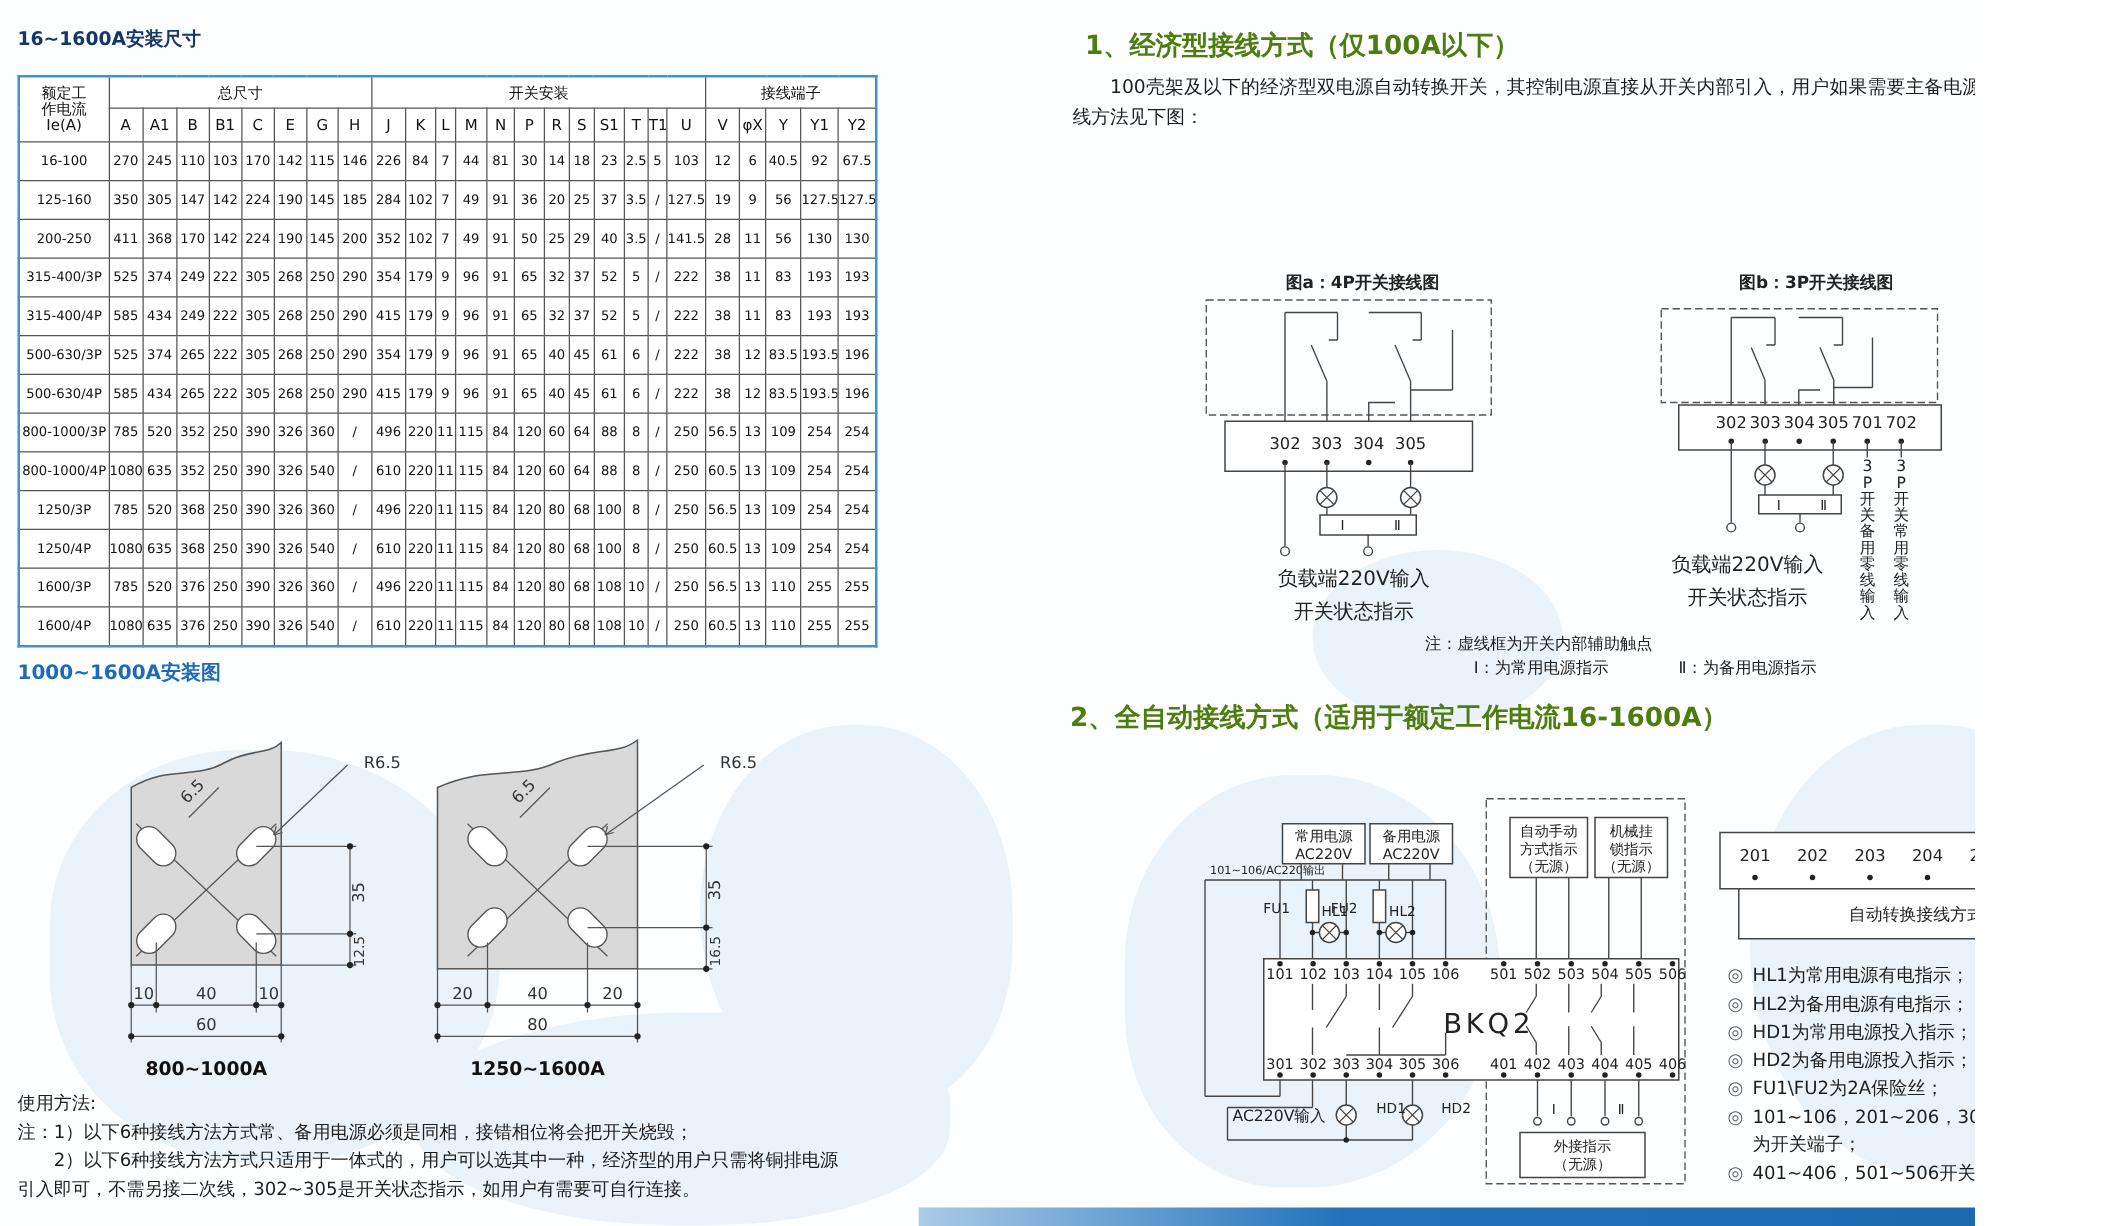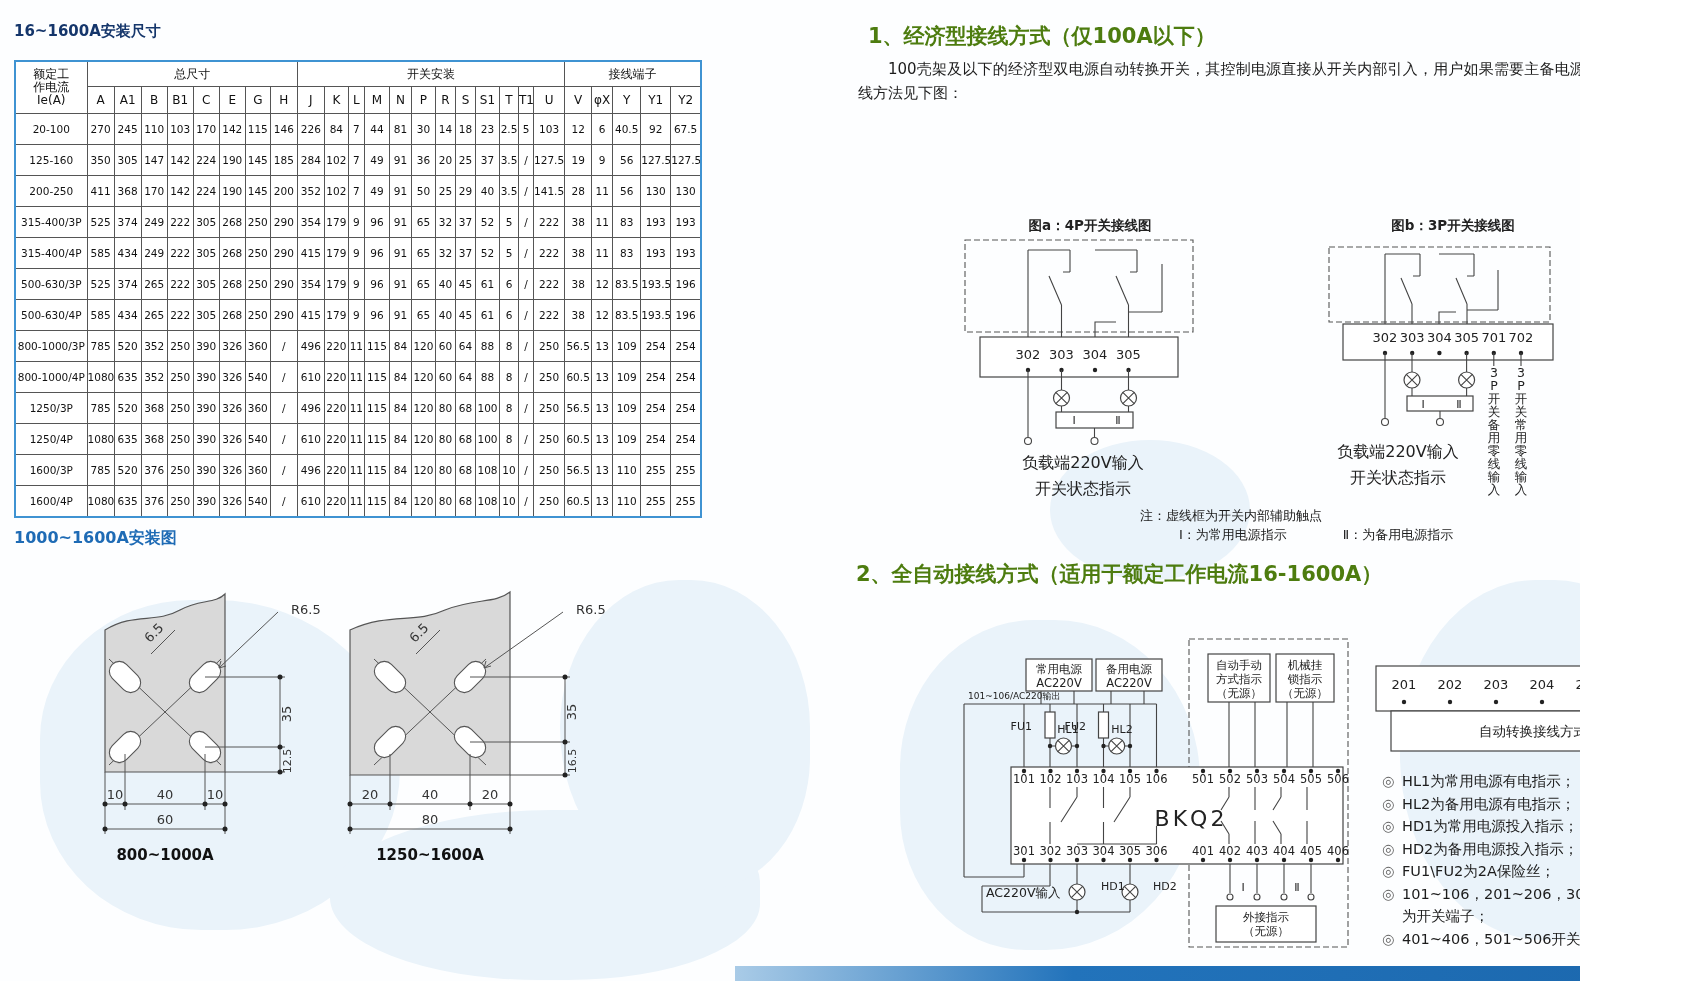--- a/index.html
+++ b/index.html
@@ -142,21 +142,21 @@
           <th>U</th>
         <th>V</th>
           <th>φX</th>
           <th>Y</th>
           <th>Y1</th>
           <th>Y2</th>
       </tr>
     </thead>
     <tbody>
         <tr>
-          <td>20-100</td>
+          <td>16-100</td>
           <td>270</td>
           <td>245</td>
           <td>110</td>
           <td>103</td>
           <td>170</td>
           <td>142</td>
           <td>115</td>
           <td>146</td>
           <td>226</td>
           <td>84</td>
@@ -576,20 +576,26 @@
       <circle class="dot" cx="210" cy="287" r="2.5"></circle>
     <g class="ts">
         <text x="70" y="257">20</text>
         <text x="130" y="257">40</text>
         <text x="190" y="257">20</text>
       </g>
     <text x="130" y="282">80</text>
     <text class="capt" x="130" y="318">1250~1600A</text>
   </svg>
 
+  <div class="layer usage">
+    <div>使用方法:</div>
+    <div>注：1）以下6种接线方法方式常、备用电源必须是同相，接错相位将会把开关烧毁；</div>
+    <div>　　2）以下6种接线方法方式只适用于一体式的，用户可以选其中一种，经济型的用户只需将铜排电源</div>
+    <div>引入即可，不需另接二次线，302~305是开关状态指示，如用户有需要可自行连接。</div>
+  </div>
 
   <div class="layer sec-title sec1-title">1、经济型接线方式（仅100A以下）</div>
   <div class="layer para">
     <p>100壳架及以下的经济型双电源自动转换开关，其控制电源直接从开关内部引入，用户如果需要主备电源合闸指示，接线方法见下图：</p>
   </div>
 
   <svg class="layer dg" style="left:878px;top:212px;" width="340" height="300" viewBox="0 0 340 300">
     <text class="ttl" x="212" y="18">图a：4P开关接线图</text>
     <rect class="dash" x="87" y="28" width="228" height="92"></rect>
     <path d="M150,38 V125 M150,38 H192 M192,38 V60 M192,60 H185

